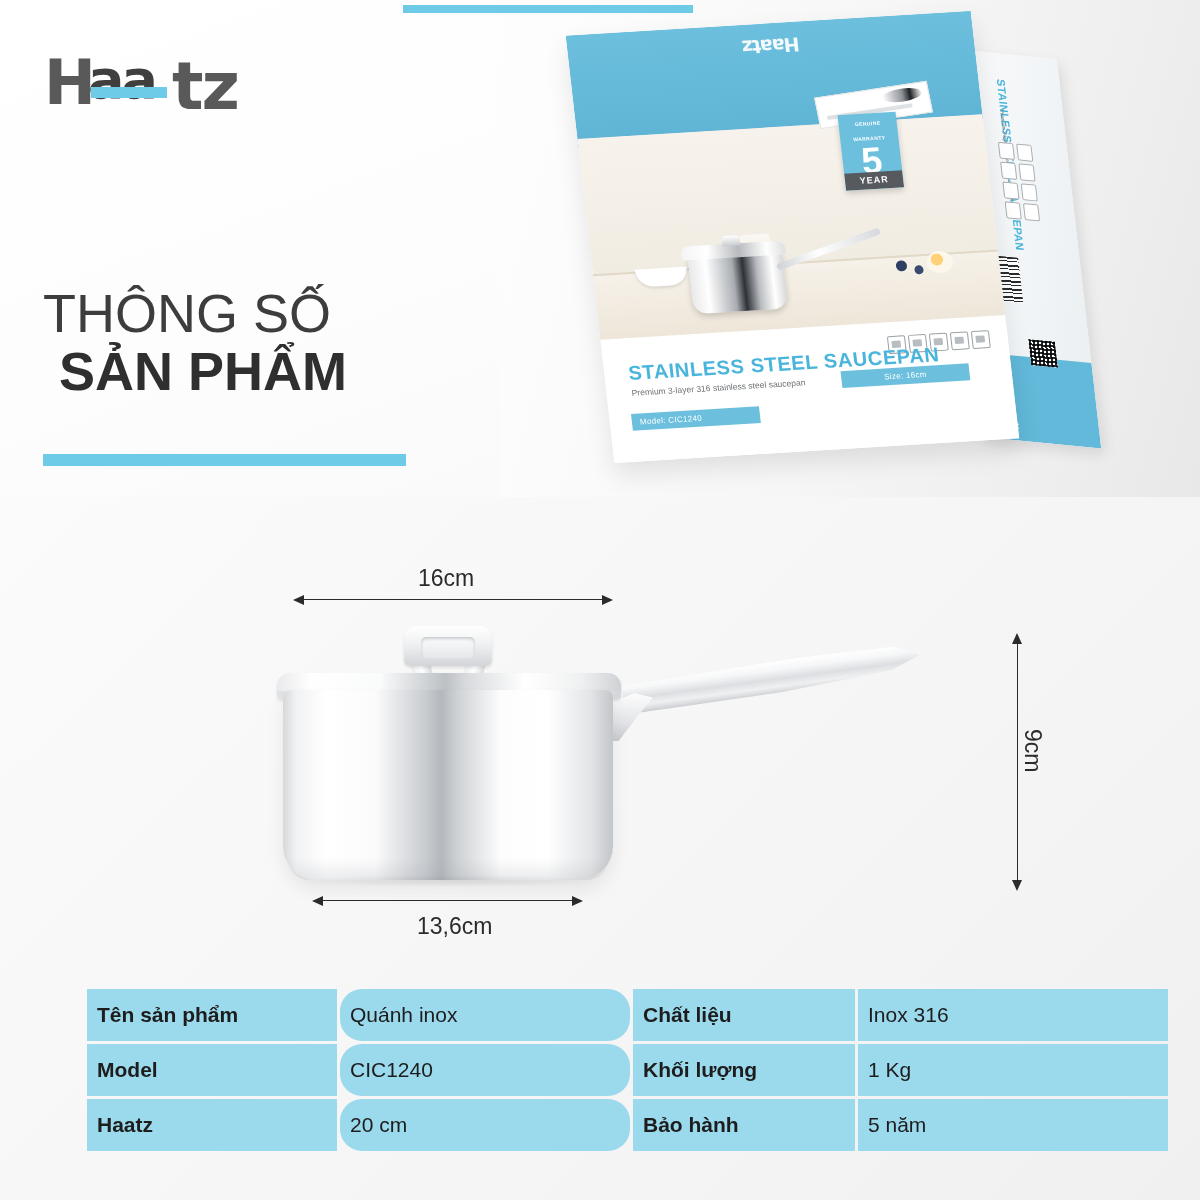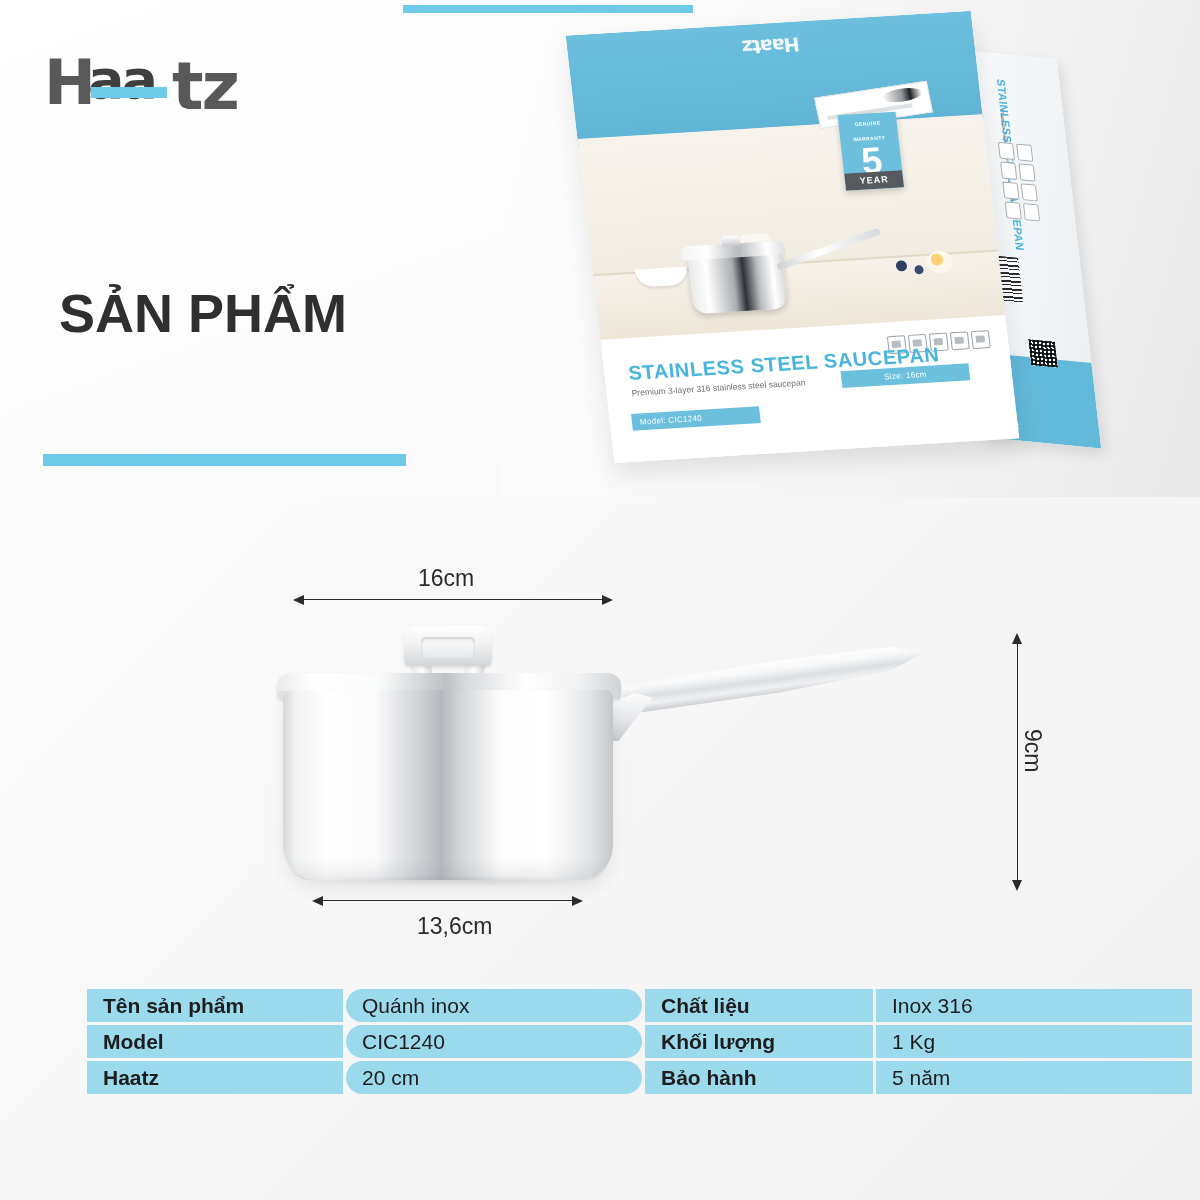--- a/index.html
+++ b/index.html
@@ -730,22 +730,22 @@
     position: absolute;
     left: 84px;
     top: 986px;
     width: 1038px;
     border-collapse: separate;
     border-spacing: 3px;
     table-layout: fixed;
   }
   .spec-table td {
     background: #9bd9ec;
-    height: 33px;
-    padding: 0 0 0 16px;
+    height: 52px;
+    padding: 0 0 0 10px;
     font-size: 21px;
     color: #1d1d1d;
     vertical-align: middle;
   }
   .spec-table td.key {
     font-weight: bold;
   }
   .col-k1 { width: 240px; }
   .col-v1 { width: 280px; border-radius: 22px; }
   .col-k2 { width: 212px; }
@@ -762,20 +762,21 @@
     <div class="top-accent-bar"></div>
 
     <div class="logo">
       <span class="logo-h">H</span>
       <span class="logo-aa">aa</span>
       <span class="logo-underline"></span>
       <span class="logo-tz">tz</span>
     </div>
 
     <div class="heading">
+      <div class="heading-line1">THÔNG SỐ</div>
       <div class="heading-line2">SẢN PHẨM</div>
     </div>
     <div class="heading-accent"></div>
 
     <div class="package">
 
       <div class="box-side">
         <div class="side-title">STAINLESS STEEL SAUCEPAN</div>
         <div class="side-sub">Premium 3-layer stainless steel saucepan</div>
         <div class="side-grid">

